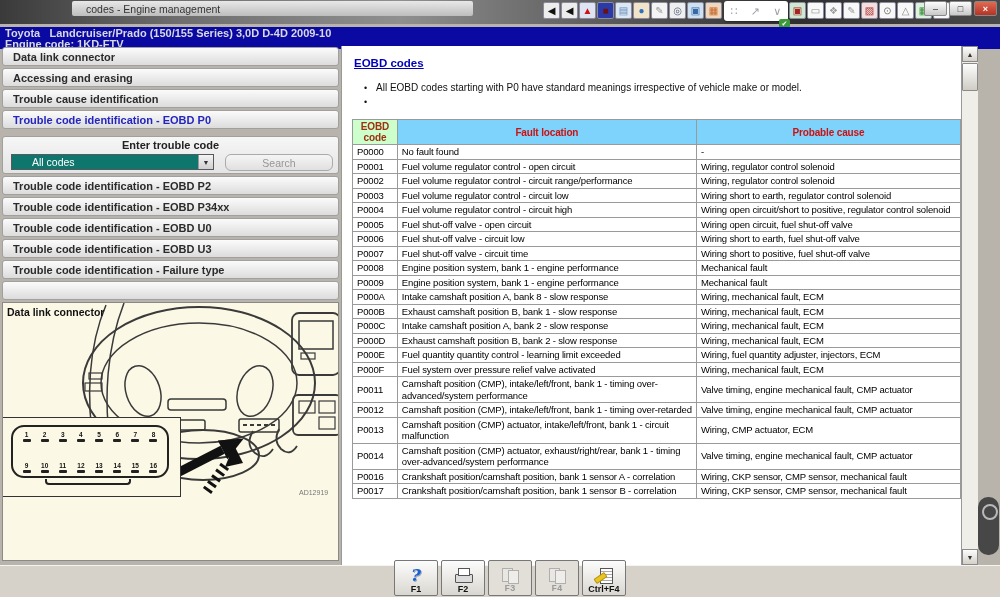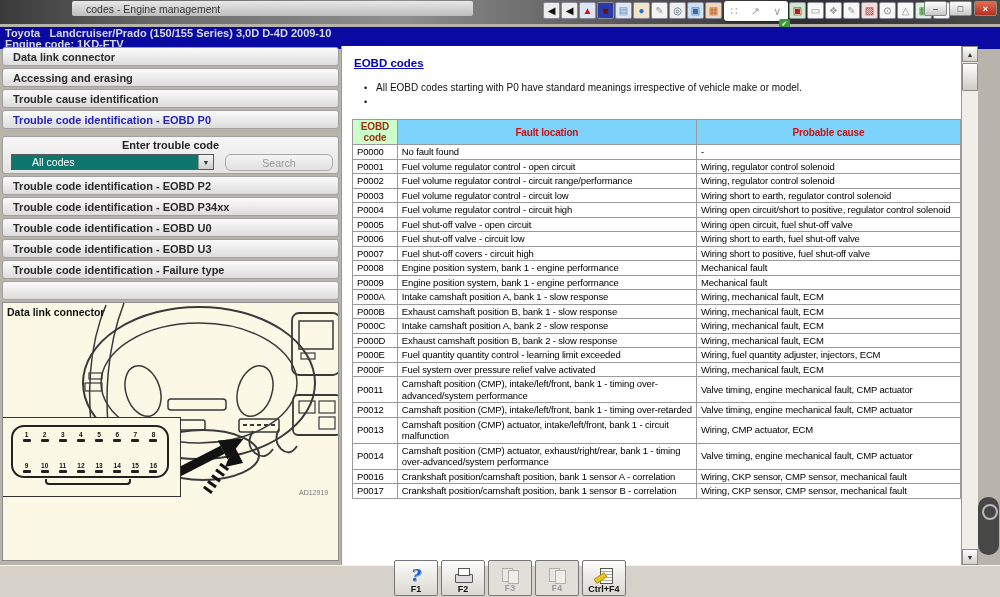--- a/index.html
+++ b/index.html
@@ -290,36 +290,36 @@
             <td>Fuel shut-off valve - open circuit</td>
             <td>Wiring open circuit, fuel shut-off valve</td>
           </tr>
           <tr>
             <td>P0006</td>
             <td>Fuel shut-off valve - circuit low</td>
             <td>Wiring short to earth, fuel shut-off valve</td>
           </tr>
           <tr>
             <td>P0007</td>
-            <td>Fuel shut-off covers - circuit high</td>
+            <td>Fuel shut-off valve - circuit time</td>
             <td>Wiring short to positive, fuel shut-off valve</td>
           </tr>
           <tr>
             <td>P0008</td>
             <td>Engine position system, bank 1 - engine performance</td>
             <td>Mechanical fault</td>
           </tr>
           <tr>
             <td>P0009</td>
             <td>Engine position system, bank 1 - engine performance</td>
             <td>Mechanical fault</td>
           </tr>
           <tr>
             <td>P000A</td>
-            <td>Intake camshaft position A, bank 1 - slow response</td>
+            <td>Intake camshaft position A, bank 8 - slow response</td>
             <td>Wiring, mechanical fault, ECM</td>
           </tr>
           <tr>
             <td>P000B</td>
             <td>Exhaust camshaft position B, bank 1 - slow response</td>
             <td>Wiring, mechanical fault, ECM</td>
           </tr>
           <tr>
             <td>P000C</td>
             <td>Intake camshaft position A, bank 2 - slow response</td>

